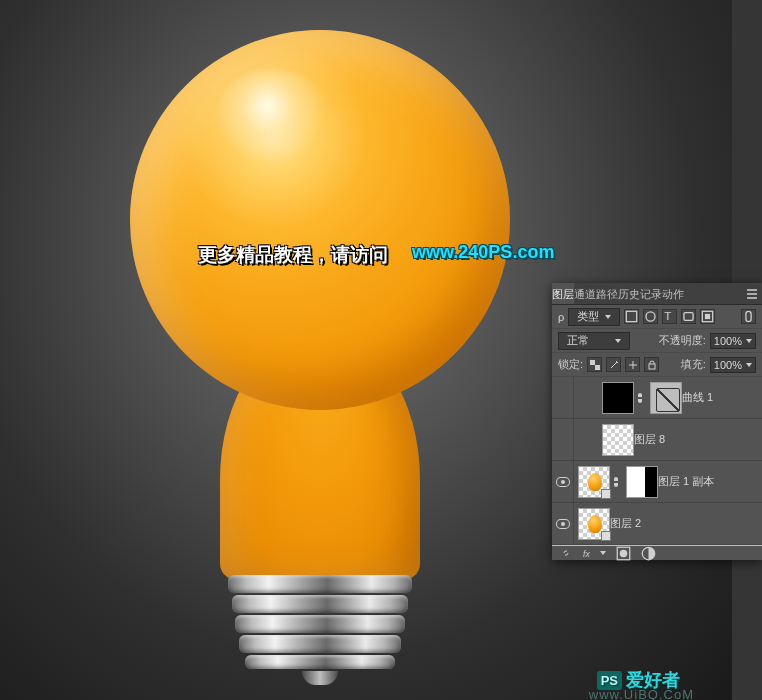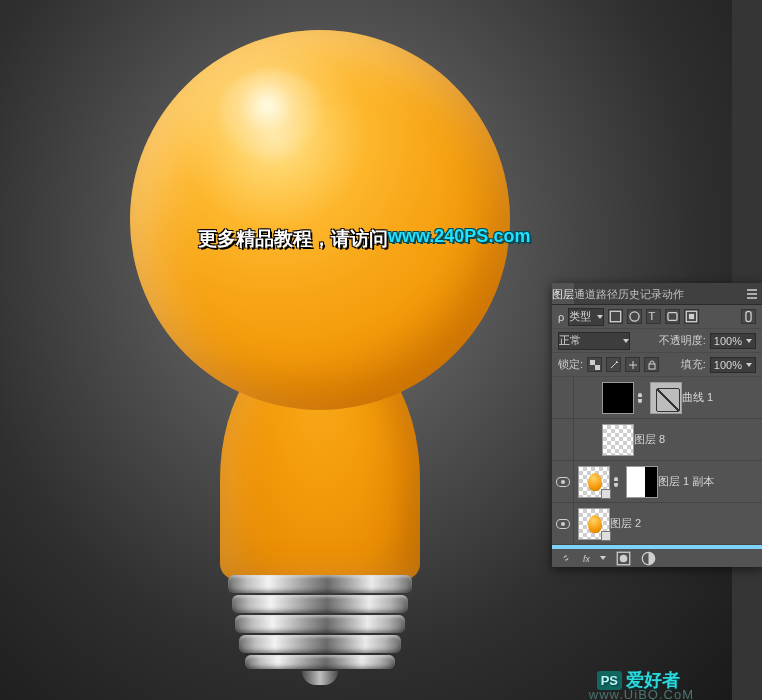--- a/index.html
+++ b/index.html
@@ -32,40 +32,40 @@
 .thread { height: 18px; width: 100%;
   background: linear-gradient(90deg,#6e6e6e 0%,#bdbdbd 10%,#f2f2f2 22%,#bdbdbd 34%,#8a8a8a 46%,#6a6a6a 54%,#a8a8a8 66%,#eaeaea 78%,#b4b4b4 90%,#6a6a6a 100%);
   border-radius: 6px; margin-bottom: 2px; box-shadow: inset 0 -2px 4px rgba(0,0,0,0.45), inset 0 2px 3px rgba(255,255,255,0.5);
 }
 .thread:nth-child(1){ width:100%; margin-left:0;} .thread:nth-child(2){ width:96%; margin-left:2%;}
 .thread:nth-child(3){ width:92%; margin-left:4%;} .thread:nth-child(4){ width:88%; margin-left:6%;}
 .thread:nth-child(5){ width:82%; margin-left:9%; height:14px;}
 .tip { width: 36px; height: 14px; margin: 2px auto 0; border-radius: 0 0 14px 14px;
   background: linear-gradient(90deg,#4a4a4a,#bfbfbf,#4a4a4a); }
 
-.overlay-text { position: absolute; left: 198px; top: 226px; display: flex; gap: 0; font-weight: bold; }
+.overlay-text { position: absolute; left: 198px; top: 242px; display: flex; gap: 24px; font-weight: bold; }
 .ot1 { color: #fff; font-size: 19px; text-shadow: 2px 2px 0 #000,-1px -1px 0 #000,1px -1px 0 #000,-1px 1px 0 #000; }
 .ot2 { color: #22e1ff; font-size: 18px; text-shadow: 2px 2px 0 #004a58,-1px -1px 0 #004a58,1px -1px 0 #004a58,-1px 1px 0 #004a58; }
 
 .watermark { position: absolute; right: 52px; bottom: 8px; display: flex; align-items: center; gap: 4px;
   color: #2de2e6; font-weight: bold; font-size: 18px; text-shadow: 1px 1px 2px #003b3f; opacity: 0.95; }
 .wm-badge { background: #0f6b64; color: #c8fffb; font-size: 13px; padding: 2px 4px; border-radius: 3px; }
 .watermark2 { position: absolute; right: 38px; bottom: -2px; color: #4a756f; font-size: 13px; letter-spacing: 1px; }
 
 
 .panel { position: absolute; left: 552px; top: 283px; width: 210px; background: #535353; color: #d8d8d8;
   font-size: 11px; box-shadow: 0 2px 10px rgba(0,0,0,0.6); }
 .tab-bar { display: flex; background: #404040; height: 22px; border-bottom: 1px solid #2b2b2b; }
 .tab { padding: 4px 0; color: #bfbfbf; cursor: pointer; }
 .tab.active { background: #535353; color: #eaeaea; }
 .tab-menu { margin-left: auto; width: 20px; display: flex; align-items: center; justify-content: center; cursor: pointer; }
 .tab-menu svg { width: 12px; height: 10px; }
 
 .row { display: flex; align-items: center; height: 24px; padding: 0 6px; gap: 4px; border-bottom: 1px solid #4a4a4a; }
-.select { display:flex; align-items:center; background:#3d3d3d; border:1px solid #2a2a2a; height:18px; padding:0 0; gap:4px; }
+.select { display:flex; align-items:center; background:#3d3d3d; border:1px solid #2a2a2a; height:18px; padding:0 8px; gap:4px; }
 .select .caret { margin-left:2px; }
 .caret { width:0;height:0;border-left:3px solid transparent;border-right:3px solid transparent;border-top:4px solid #cfcfcf; display:inline-block;}
 .mini-icon { width:15px; height:15px; display:inline-flex; align-items:center; justify-content:center;
   background:#474747; border:1px solid #333; }
 .spacer { flex: 1; }
 .lbl { color:#cfcfcf; }
 .num-field { display:flex; align-items:center; background:#3d3d3d; border:1px solid #2a2a2a; height:16px; padding:0 3px; gap:2px; }
 .num-field .caret { margin-left:2px; }
 
 .layer-list { max-height: 300px; }
@@ -88,21 +88,21 @@
 .thumb.curve::after { content:""; position:absolute; left:5px; top:5px; width:22px; height:22px;
   border:1px solid #333; border-radius:2px;
   background: linear-gradient(45deg, transparent 47%, #333 47% 53%, transparent 53%); }
 .thumb.mask-white.minus::after{ content:""; position:absolute; left:8px; top:14px; width:16px; height:3px; background:#111; }
 .badge-sm { position:absolute; right:-2px; bottom:-2px; width:10px;height:10px; background:#ddd; border:1px solid #777; }
 .link-col { width:12px; height:100%; display:flex; align-items:center; justify-content:center; }
 .link-col svg { width:8px; height:12px; }
 .lname { white-space:nowrap; }
 .indent { width:24px; flex-shrink:0; }
 
-.panel-footer { display:flex; align-items:center; height:22px; padding:0 6px; gap:10px; background:#535353; border-top:4px solid #7dd3fc; }
+.panel-footer { display:flex; align-items:center; height:15px; padding:0 6px; gap:10px; background:#535353; border-top:1px solid #7dd3fc; }
 .panel-footer .mini-icon { background:transparent; border:none; }
 .link-icn { width:12px;height:12px; }
 
 .lock-row .mini-icon svg { width:10px; height:10px; }
 </style>
 </head>
 <body>
 
 <div class="canvas">
   <div class="bulb">

